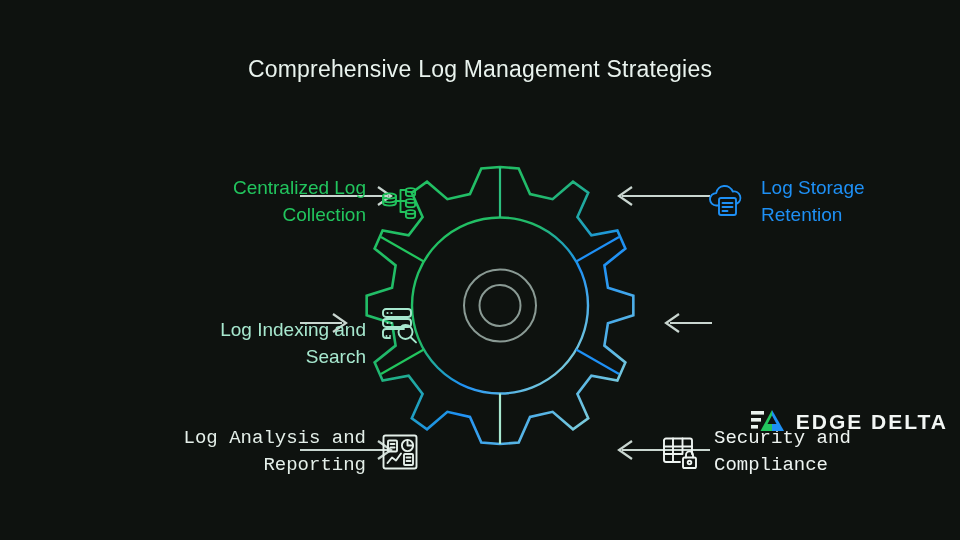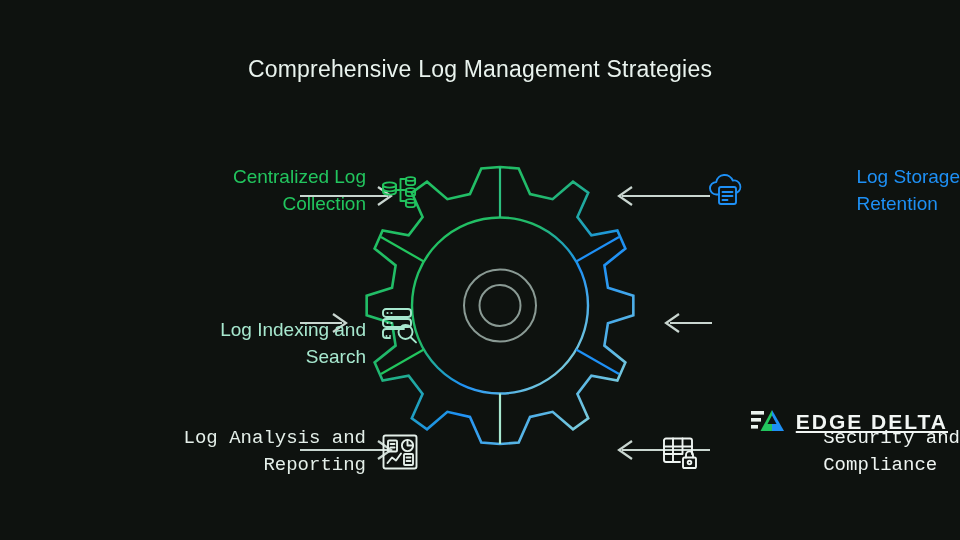--- a/index.html
+++ b/index.html
@@ -33,21 +33,21 @@
     width:340px; height:345px;
   }
 
   
   .item {
     position:absolute;
     display:flex;
     align-items:center;
   }
   .item.left  { left:0;  width:420px; justify-content:flex-end; }
-  .item.right { left:660px; width:300px; justify-content:space-between; }
+  .item.right { left:660px; width:300px; justify-content:flex-start; }
 
   .label {
     font-size:19px;
     line-height:27px;
     font-weight:400;
     white-space:pre-line;
   }
   .item.left .label  { text-align:right; }
   .item.right .label { text-align:left; }
 
@@ -71,25 +71,24 @@
     right:12px; bottom:12px;
     display:flex;
     align-items:center;
     gap:11px;
   }
   .logo-text {
     font-size:21px;
     font-weight:700;
     letter-spacing:2.0px;
     color:#f2f6f4;
-    text-decoration:underline;
-  }
-
-  
-  .row1 { top:162px; height:56px;padding-left:47px; }
+  }
+
+  
+  .row1 { top:173px; height:56px;padding-left:47px; }
   .row2 { top:297px; height:56px; }
   .row3 { top:424px; height:56px;font-family:Liberation Mono, monospace; }
 </style>
 </head>
 <body>
 
 <div id="stage">
 
   <div class="title">Comprehensive Log Management Strategies</div>
 

